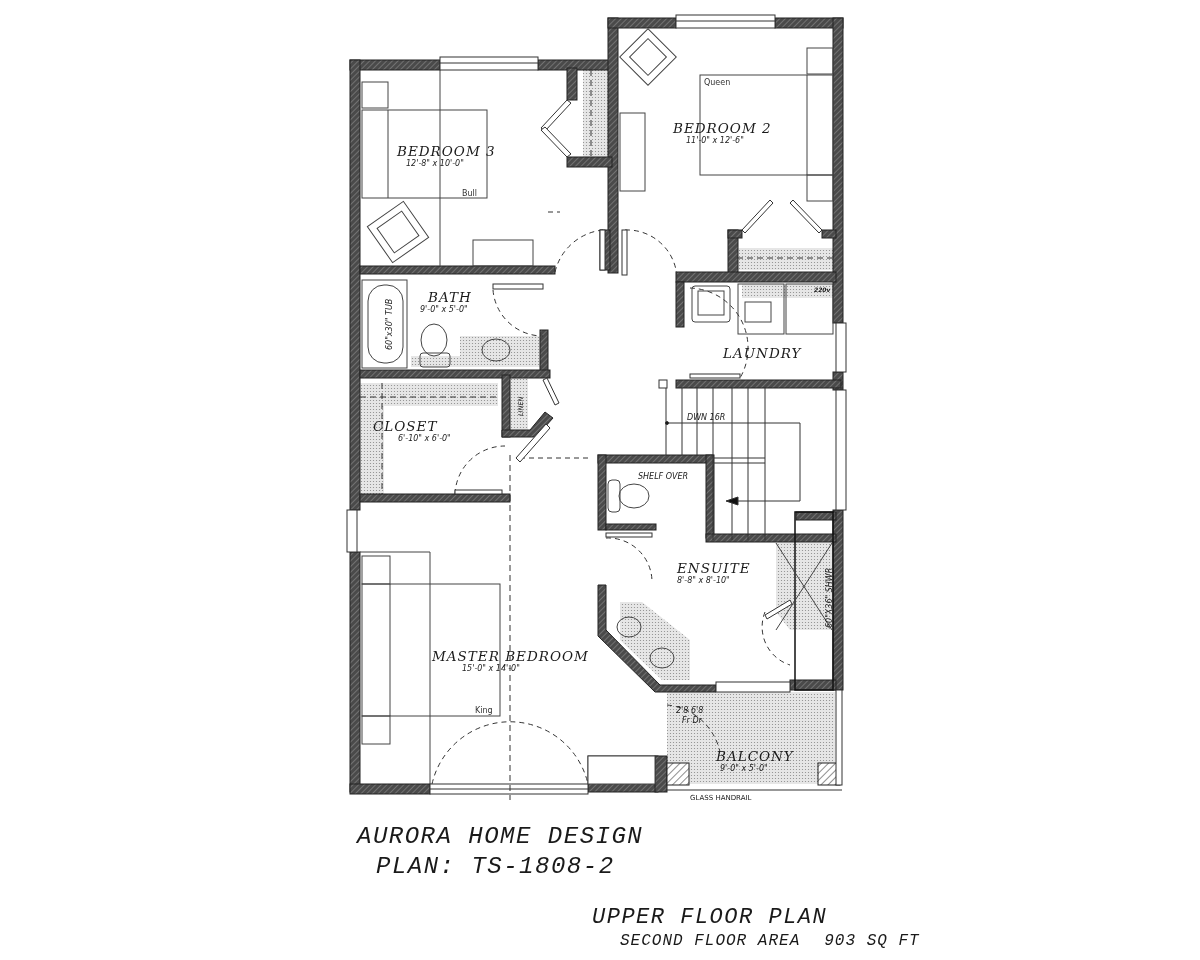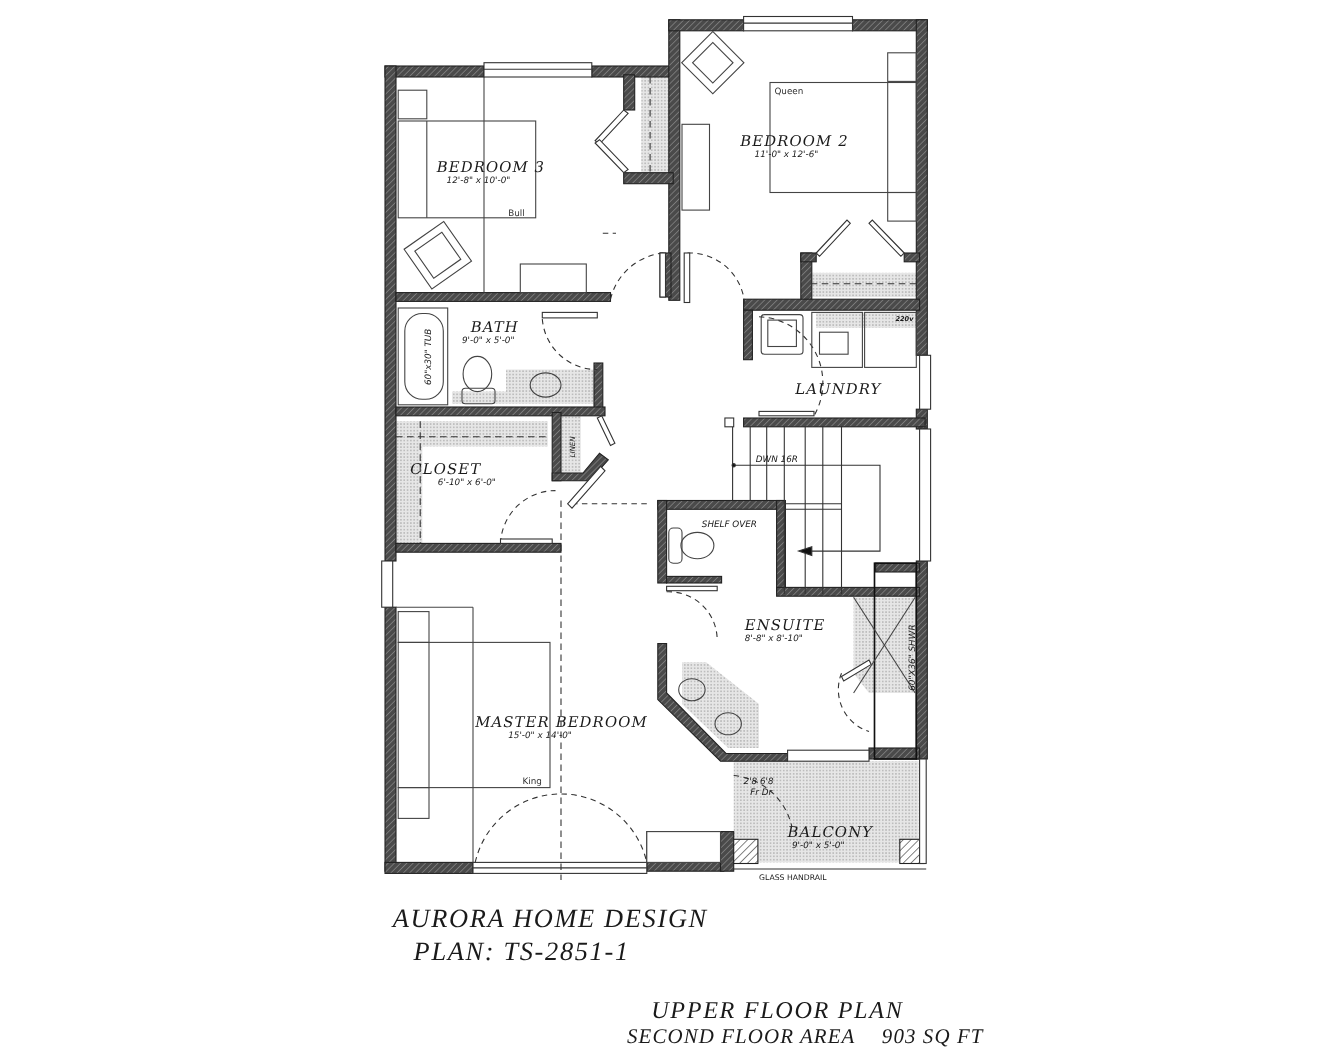--- a/index.html
+++ b/index.html
@@ -2,25 +2,25 @@
 <html><head>
 <meta charset="utf-8">
 <style>
   html, body { margin: 0; padding: 0; background: #ffffff; }
   body { width: 1200px; height: 960px; position: relative; overflow: hidden; font-family: "DejaVu Serif", serif; }
   #plan { position: absolute; left: 0; top: 0; }
   .room-label { font-family: "DejaVu Serif", serif; font-style: italic; font-size: 13.5px; fill: #1a1a1a; letter-spacing: 1px; }
   .room-dim { font-family: "DejaVu Sans", sans-serif; font-style: italic; font-size: 8px; fill: #1a1a1a; }
   .note { font-family: "DejaVu Sans", sans-serif; font-style: italic; font-size: 8px; fill: #1a1a1a; }
   .furn-label { font-family: "DejaVu Sans", sans-serif; font-size: 8px; fill: #333; }
-  .title-block { position: absolute; font-family: Liberation Serif, serif; font-style: italic; color: #1a1a1a; white-space: pre; }
+  .title-block { position: absolute; font-family: Liberation Mono, monospace; font-style: italic; color: #1a1a1a; white-space: pre; }
   .t1 { left: 357px; top: 823px; font-size: 24px; letter-spacing: 1.5px; }
   .t2 { left: 376px; top: 853px; font-size: 24px; letter-spacing: 1.5px; }
   .t3 { left: 576px; top: 905px; font-size: 22px; letter-spacing: 1.5px; margin-left: 16px; }
-  .t4 { left: 570px; top: 932px; font-size: 19px; letter-spacing: 1px; }
+  .t4 { left: 620px; top: 932px; font-size: 16px; letter-spacing: 1px; }
   .t4 span { margin-left: 24px; }
 </style>
 </head>
 <body>
 
 <svg id="plan" width="1200" height="960" viewBox="0 0 1200 960" xmlns="http://www.w3.org/2000/svg">
   <defs>
     <pattern id="hatch" width="4" height="4" patternUnits="userSpaceOnUse" patternTransform="rotate(45)">
       <rect width="4" height="4" fill="#4a4a4a"></rect>
       <line x1="0" y1="0" x2="0" y2="4" stroke="#9a9a9a" stroke-width="1"></line>
@@ -261,15 +261,15 @@
 
     <text class="note" x="676" y="713">2'8 6'8</text>
     <text class="note" x="682" y="723">Fr Dr</text>
     <text class="room-label" x="716" y="761">BALCONY</text>
     <text class="room-dim" x="720" y="771">9'-0" x 5'-0"</text>
     <text class="note" x="690" y="800" style="font-style:normal;font-size:7px">GLASS HANDRAIL</text>
   </g>
 </svg>
 
 <div class="title-block t1">AURORA HOME DESIGN</div>
-<div class="title-block t2">PLAN: TS-2851-1</div>
+<div class="title-block t2">PLAN: TS-1808-2</div>
 <div class="title-block t3">UPPER FLOOR PLAN</div>
 <div class="title-block t4"><span style="margin-left:0">SECOND FLOOR AREA</span><span>903 SQ FT</span></div>
 
 </body></html>

